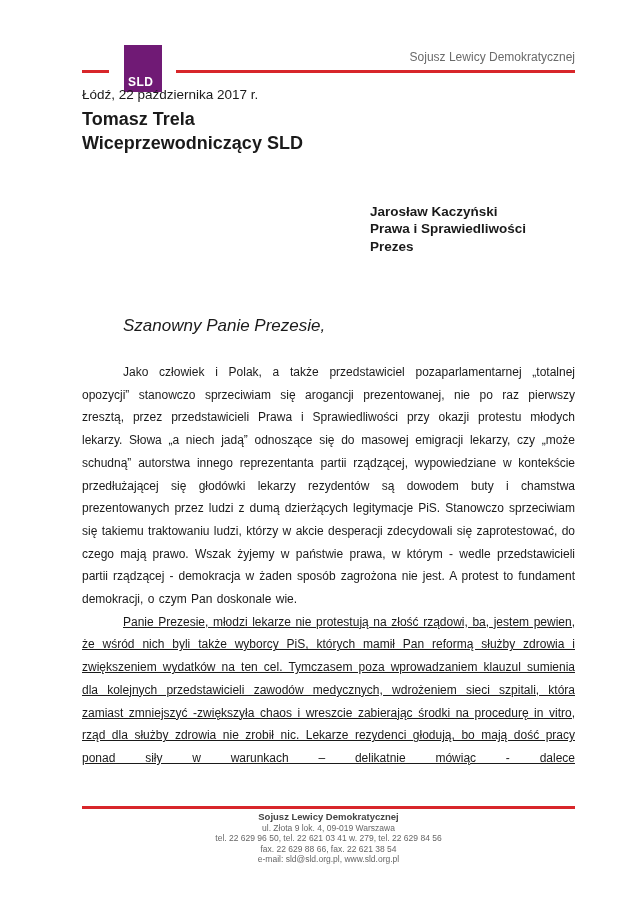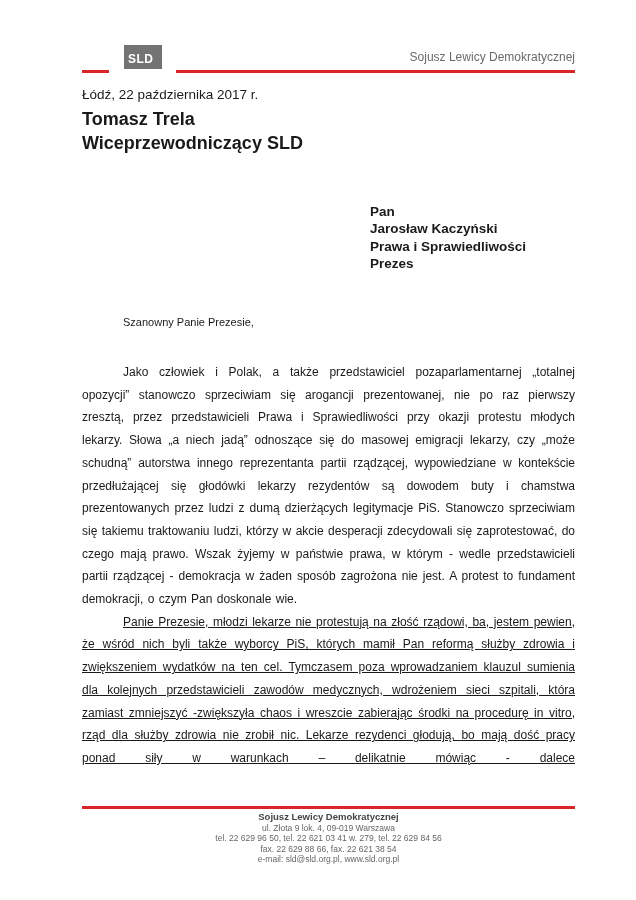--- a/index.html
+++ b/index.html
@@ -11,21 +11,21 @@
     color:#1a1a1a;
     overflow:hidden;
   }
   
   .hdr-line-left {
     position:absolute; left:82px; top:70px;
     width:27px; height:3px; background:#d8262a;
   }
   .logo {
     position:absolute; left:124px; top:45px;
-    width:38px; height:24px; background:#737373;
+    width:38px; height:47px; background:#701a75;
     display:flex; align-items:flex-end;
   }
   .logo span {
     color:#ffffff; font-weight:bold; font-size:12px;
     letter-spacing:.5px; padding:0 0 3px 4px;
   }
   .hdr-org {
     position:absolute; left:176px; top:50px; width:399px;
     text-align:right; font-size:12px; color:#6a6a6a;
   }
@@ -42,21 +42,21 @@
     position:absolute; left:82px; top:108px;
     font-size:18px; line-height:23.5px;font-weight:bold;
   }
   .recipient {
     position:absolute; left:370px; top:203px;
     font-size:13.5px; font-weight:bold; line-height:17.3px;
   }
   
   .salutation {
     position:absolute; left:123px; top:316px;
-    font-size:11px;
+    font-style:italic; font-size:17px;
   }
   .body-block {
     position:absolute; left:82px; top:361px; width:493px;
   }
   .body-block p {
     margin:0; text-indent:41px;
     text-align:justify;
     font-size:12px; line-height:22.7px;
     word-spacing:1px;
   }
@@ -86,21 +86,20 @@
   <div class="hdr-line-right"></div>
 
   <div class="date-line">Łódź, 22 października 2017 r.</div>
 
   <div class="sender">
     <div>Tomasz Trela</div>
     <div>Wiceprzewodniczący SLD</div>
   </div>
 
   <div class="recipient">
-    <div>Pan</div>
     <div>Jarosław Kaczyński</div>
     <div>Prawa i Sprawiedliwości</div>
     <div>Prezes</div>
   </div>
 
   <div class="salutation">Szanowny Panie Prezesie,</div>
 
   <div class="body-block">
     <p>Jako człowiek i Polak, a także przedstawiciel pozaparlamentarnej „totalnej opozycji” stanowczo sprzeciwiam się arogancji prezentowanej, nie po raz pierwszy zresztą, przez przedstawicieli Prawa i Sprawiedliwości przy okazji protestu młodych lekarzy. Słowa „a niech jadą” odnoszące się do masowej emigracji lekarzy, czy „może schudną” autorstwa innego reprezentanta partii rządzącej, wypowiedziane w kontekście przedłużającej się głodówki lekarzy rezydentów są dowodem buty i chamstwa prezentowanych przez ludzi z dumą dzierżących legitymacje PiS. Stanowczo sprzeciwiam się takiemu traktowaniu ludzi, którzy w akcie desperacji zdecydowali się zaprotestować, do czego mają prawo. Wszak żyjemy w państwie prawa, w którym - wedle przedstawicieli partii rządzącej - demokracja w żaden sposób zagrożona nie jest. A protest to fundament demokracji, o czym Pan doskonale wie.</p>
     <p class="justify-last">Panie Prezesie, młodzi lekarze nie protestują na złość rządowi, ba, jestem pewien, że wśród nich byli także wyborcy PiS, których mamił Pan reformą służby zdrowia i zwiększeniem wydatków na ten cel. Tymczasem poza wprowadzaniem klauzul sumienia dla kolejnych przedstawicieli zawodów medycznych, wdrożeniem sieci szpitali, która zamiast zmniejszyć -zwiększyła chaos i wreszcie zabierając środki na procedurę in vitro, rząd dla służby zdrowia nie zrobił nic. Lekarze rezydenci głodują, bo mają dość pracy ponad siły w warunkach – delikatnie mówiąc - dalece</p>

